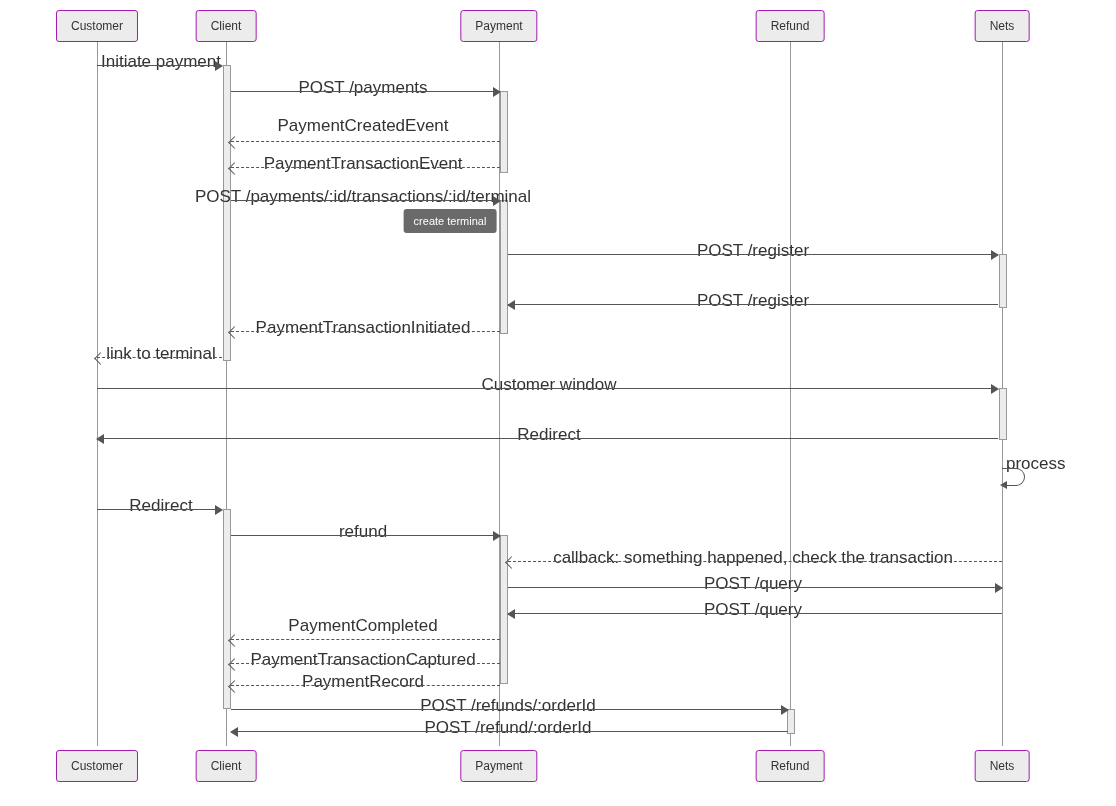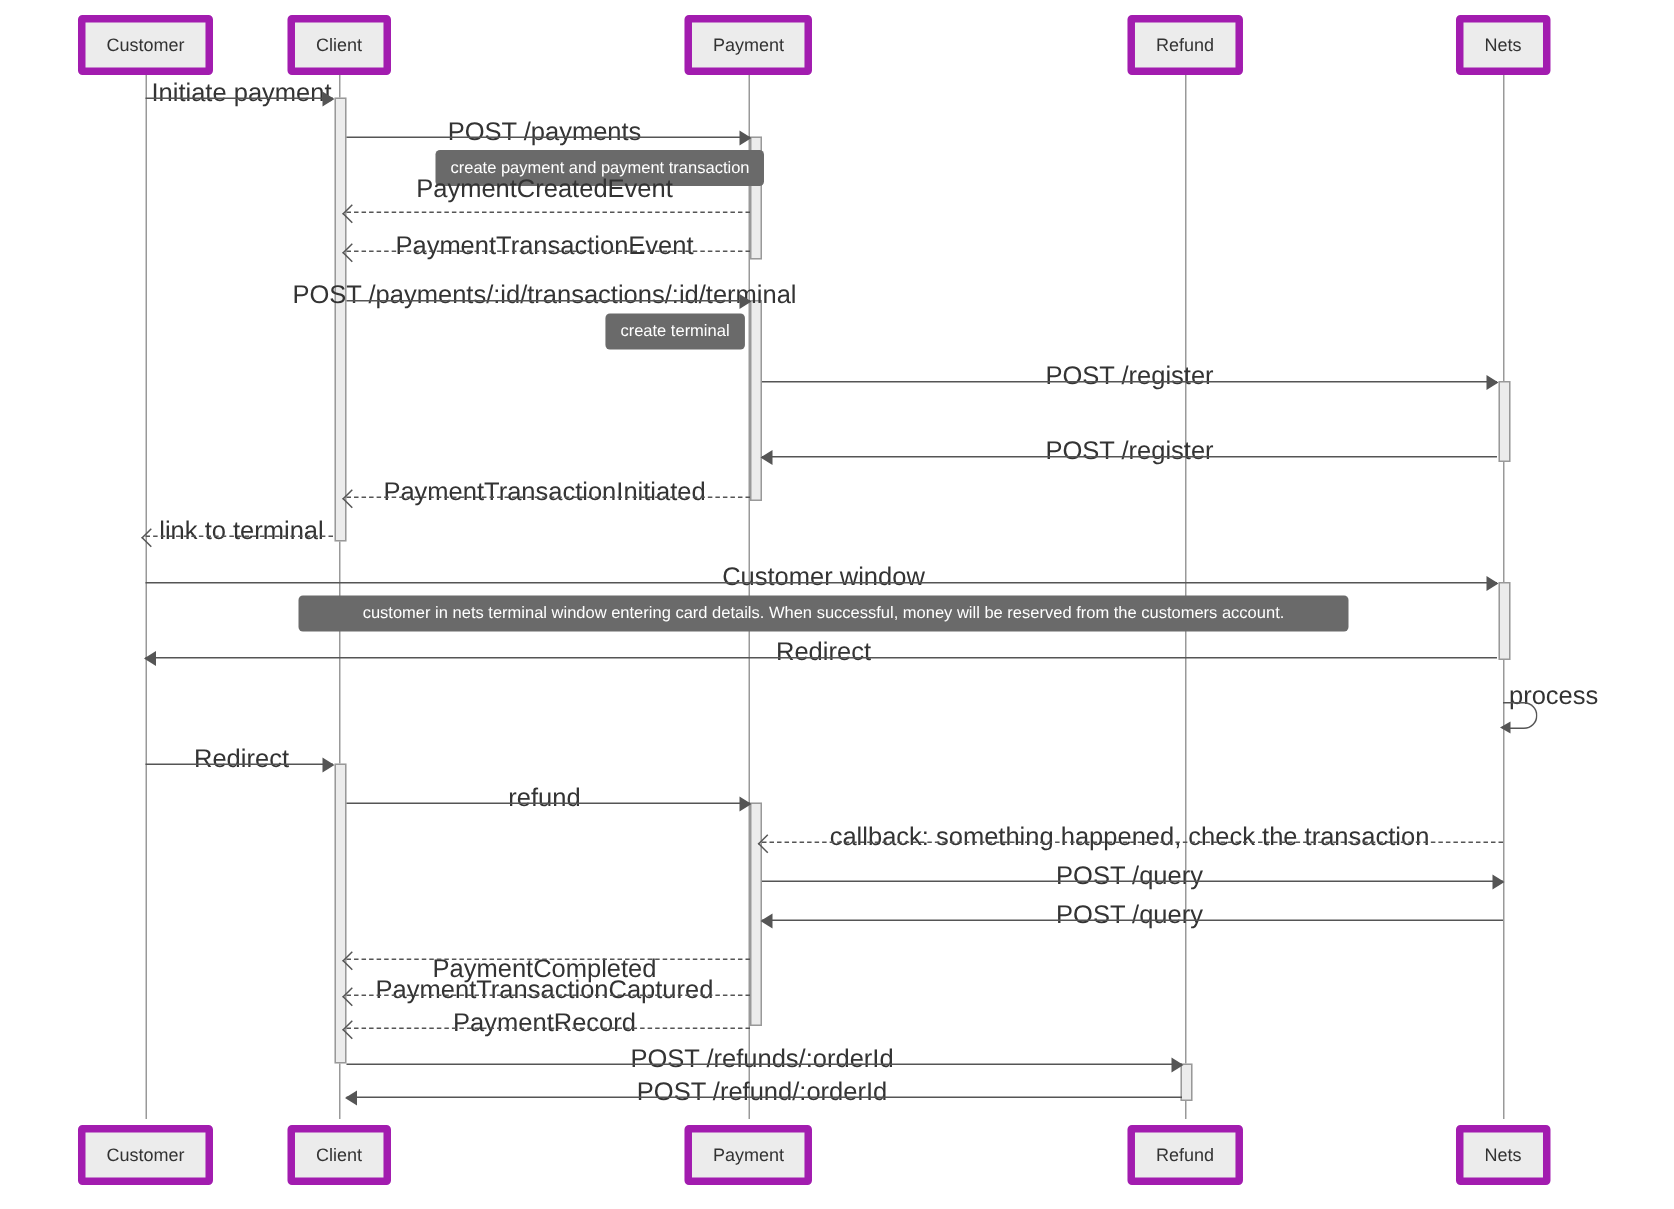--- a/index.html
+++ b/index.html
@@ -10,21 +10,21 @@
     background: #fff;
   }
   .canvas {
     position: relative;
     width: 1116px;
     height: 806px;
   }
   .actor-box {
     position: absolute;
     background: #ececec;
-    border: 5px solid #a21caf;
+    border: 1px solid #a21caf;
     border-radius: 3px;
     padding: 8px 14px;
     text-align: center;
     font-size: 12px;
     transform: translateX(-50%);
     white-space: nowrap;
   }
   .lifeline {
     position: absolute;
     width: 0;
@@ -126,21 +126,20 @@
   <div class="msg-label" style="left:161px; top:52px;">Initiate payment</div>
   <div class="arrow" style="left:97px; top:65px; width:125px;">
       <div class="head right"></div>
     </div>
 
   <div class="msg-label" style="left:363px; top:78px;">POST /payments</div>
   <div class="arrow" style="left:231px; top:91px; width:269px;">
       <div class="head right"></div>
     </div>
 
-  <div class="note" style="left:400px; top:100px;">create payment and payment transaction</div>
 
   <div class="msg-label" style="left:363px; top:116px;">PaymentCreatedEvent</div>
   <div class="arrow dashed" style="left:231px; top:141px; width:269px;">
       <div class="head open-left"></div>
     </div>
 
   <div class="msg-label" style="left:363px; top:154px;">PaymentTransactionEvent</div>
   <div class="arrow dashed" style="left:231px; top:167px; width:269px;">
       <div class="head open-left"></div>
     </div>
@@ -171,21 +170,20 @@
   <div class="msg-label" style="left:161px; top:344px;">link to terminal</div>
   <div class="arrow dashed" style="left:97px; top:357px; width:125px;">
       <div class="head open-left"></div>
     </div>
 
   <div class="msg-label" style="left:549px; top:375px;">Customer window</div>
   <div class="arrow" style="left:97px; top:388px; width:901px;">
       <div class="head right"></div>
     </div>
 
-  <div class="note" style="left:549px; top:397px; width:680px;">customer in nets terminal window entering card details. When successful, money will be reserved from the customers account.</div>
 
   <div class="msg-label" style="left:549px; top:425px;">Redirect</div>
   <div class="arrow" style="left:97px; top:438px; width:901px;">
       <div class="head left"></div>
     </div>
 
   <div class="msg-label" style="left:1006px; top:454px; transform:none;">process</div>
   <div class="self-loop" style="left:1002px; top:468px;"></div>
 
   <div class="msg-label" style="left:161px; top:496px;">Redirect</div>
@@ -206,21 +204,21 @@
   <div class="msg-label" style="left:753px; top:574px;">POST /query</div>
   <div class="arrow" style="left:508px; top:587px; width:494px;">
       <div class="head right"></div>
     </div>
 
   <div class="msg-label" style="left:753px; top:600px;">POST /query</div>
   <div class="arrow" style="left:508px; top:613px; width:494px;">
       <div class="head left"></div>
     </div>
 
-  <div class="msg-label" style="left:363px; top:636px;">PaymentCompleted</div>
+  <div class="msg-label" style="left:363px; top:616px;">PaymentCompleted</div>
   <div class="arrow dashed" style="left:231px; top:639px; width:269px;">
       <div class="head open-left"></div>
     </div>
 
   <div class="msg-label" style="left:363px; top:650px;">PaymentTransactionCaptured</div>
   <div class="arrow dashed" style="left:231px; top:663px; width:269px;">
       <div class="head open-left"></div>
     </div>
 
   <div class="msg-label" style="left:363px; top:672px;">PaymentRecord</div>

